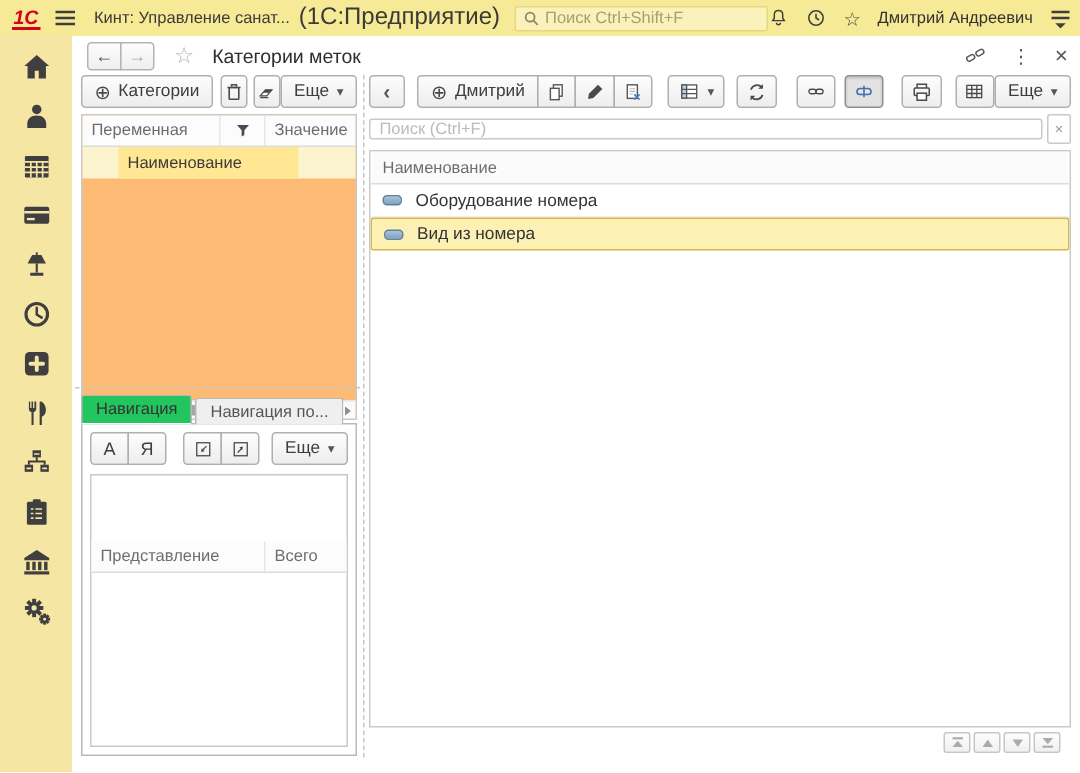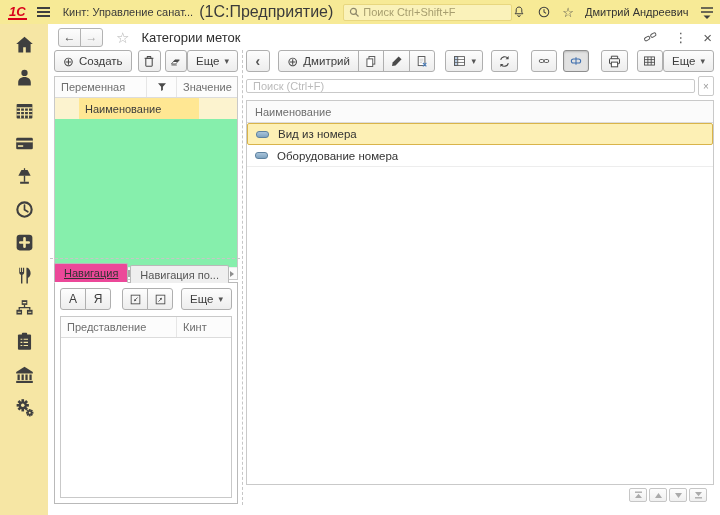--- a/index.html
+++ b/index.html
@@ -58,21 +58,21 @@
   .btn .caret{ font-size:9px; margin-left:5px; color:#555; }
   .ib{ width:27px; padding:0; }
   .ib.pressed{ background:#E2E2E2; border-color:#8E8E8E; box-shadow:inset 0 1px 2px rgba(0,0,0,.18); }
   .joined{ margin-left:-1px; border-radius:0 3px 3px 0; }
   .joined-first{ border-radius:3px 0 0 3px; }
   .joined-mid{ margin-left:-1px; border-radius:0; }
 
   
   .props-toolbar{ position:absolute; left:54px; top:50px; width:184px; height:22px; display:flex; align-items:center; }
   .props-box{ position:absolute; left:54px; top:76px; width:184px; height:204px;
-    border:1px solid #C9C9C9; background:#86efac; }
+    border:1px solid #C9C9C9; background:#fdba74; }
   .grid-head{ display:grid; height:21px; border-bottom:1px solid #DCDCDC; align-items:center;
     color:#6E6E6E; font-size:11px; background:#FCFCFC; }
   .props-box .grid-head{ grid-template-columns:92px 30px 1fr; }
   .gh-cell{ padding:0 6px; display:flex; align-items:center; height:100%;
     border-right:1px solid #E6E6E6; overflow:hidden; }
   .gh-cell:last-child{ border-right:none; }
   .sel-row{ height:21px; background:#FCF3CF; display:flex; align-items:center; cursor:pointer; }
   .sel-cell{ margin-left:24px; width:120px; height:100%; background:#FFE793;
     display:flex; align-items:center; padding:0 6px; font-size:11px; color:#3b3b3b; }
   .hscroll{ position:absolute; left:0; bottom:0; width:100%; height:12px;
@@ -84,27 +84,27 @@
 
   
   .vsplit{ position:absolute; left:242px; top:50px; height:455px; width:0; border-left:1px dashed #C6C6C6; cursor:col-resize; }
   .hsplit{ position:absolute; left:50px; top:258px; width:190px; height:0; border-top:1px dashed #C6C6C6; cursor:row-resize; }
 
   
   .nav-col{ position:absolute; left:54px; top:263px; width:184px; height:242px; }
   .tabs{ display:flex; align-items:flex-end; height:20px; position:relative; z-index:2; }
   .tab{ font-size:11px; padding:0 9px; display:flex; align-items:center; cursor:pointer;
     border:1px solid #B9B9B9; border-radius:2px 2px 0 0; white-space:nowrap; overflow:hidden; }
-  .tab.active{ background:#ec4899; height:20px; color:#333; border-bottom:1px solid #fff;text-decoration:underline; }
+  .tab.active{ background:#22c55e; height:20px; color:#333; border-bottom:1px solid #fff; }
   .tab.inactive{ background:#EFEFEF; height:18px; color:#555; margin-left:2px; border-bottom:none; max-width:102px; }
   .nav-body{ margin-top:-1px; height:222px; border:1px solid #B9B9B9; background:#fff; padding:5px; }
   .nav-toolbar{ display:flex; align-items:center; height:22px; }
   .nav-toolbar .lbtn{ width:26px; padding:0; font-size:12px; }
   .nav-table{ margin-top:6px; border:1px solid #C9C9C9; height:calc(100% - 28px); position:relative; background:#fff; }
-  .nav-table .grid-head{ grid-template-columns:116px 1fr; }
+  .nav-table .grid-head{ grid-template-columns:116px 1fr;margin-top:44px; }
   .nav-sel-cell{ margin-left:24px; width:76px; height:100%; background:#FFE793;
     display:flex; align-items:center; padding:0 6px; font-size:11px; color:#3b3b3b; }
   .nav-total{ position:absolute; left:122px; font-size:11px; color:#3b3b3b; }
 
   
   .list-col{ position:absolute; left:246px; top:50px; width:468px; }
   .list-toolbar{ display:flex; align-items:center; height:22px; }
   .chev{ font-size:14px; font-weight:bold; color:#555; }
   .list-search{ margin-top:4px; display:flex; align-items:center; }
   .list-search input{ flex:1; height:14px; border:1px solid #C9C9C9; border-radius:2px;
@@ -312,21 +312,21 @@
         </svg>
     </span>
     <span class="kebab">⋮</span>
     <span class="chead-close">×</span>
   </span>
 </div>
 
 <div class="props-toolbar">
   <span class="btn">
     <span class="plus">⊕</span>
-    <span>Создать</span>
+    <span>Категории</span>
   </span>
   <span style="width:8px"></span>
   <span class="btn ib">
     <svg width="14" height="15" viewBox="0 0 24 24" fill="none" stroke="#4A4A4A" stroke-width="1.8">
         <path d="M9.2 5.5V3.5h5.6v2"></path>
         <path d="M4.5 6.5h15"></path>
         <rect x="6.5" y="6.5" width="11" height="13.5" rx="1"></rect>
       </svg>
   </span>
   <span style="width:5px"></span>
@@ -395,21 +395,21 @@
           </svg>
       </span>
       <span class="btn" style="margin-left:auto">
         <span>Еще</span>
         <span class="caret">▾</span>
       </span>
     </div>
     <div class="nav-table">
       <div class="grid-head">
         <span class="gh-cell">Представление</span>
-        <span class="gh-cell">Кинт</span>
+        <span class="gh-cell">Всего</span>
       </div>
     </div>
   </div>
 </div>
 
 <div class="list-col">
   <div class="list-toolbar">
     <span class="btn ib" style="width:24px">
       <span class="chev">‹</span>
     </span>
@@ -492,27 +492,27 @@
     </span>
   </div>
 
   <div class="list-search">
     <input placeholder="Поиск (Ctrl+F)" style="">
     <span class="search-clear">×</span>
   </div>
 
   <div class="list-box">
     <div class="list-head">Наименование</div>
+    <div class="lrow plain">
+      <span class="item-ic"></span>
+      <span>Оборудование номера</span>
+    </div>
     <div class="lrow selected">
       <span class="item-ic"></span>
       <span>Вид из номера</span>
-    </div>
-    <div class="lrow plain">
-      <span class="item-ic"></span>
-      <span>Оборудование номера</span>
     </div>
   </div>
 
   <div class="list-nav">
     <span class="mini">
       <svg width="9" height="8" viewBox="0 0 9 8">
           <rect x="1" y="0.5" width="7" height="1.4" fill="#ABABAB"></rect>
           <path d="M4.5 2.8 8 7H1z" fill="#ABABAB"></path>
         </svg>
     </span>

